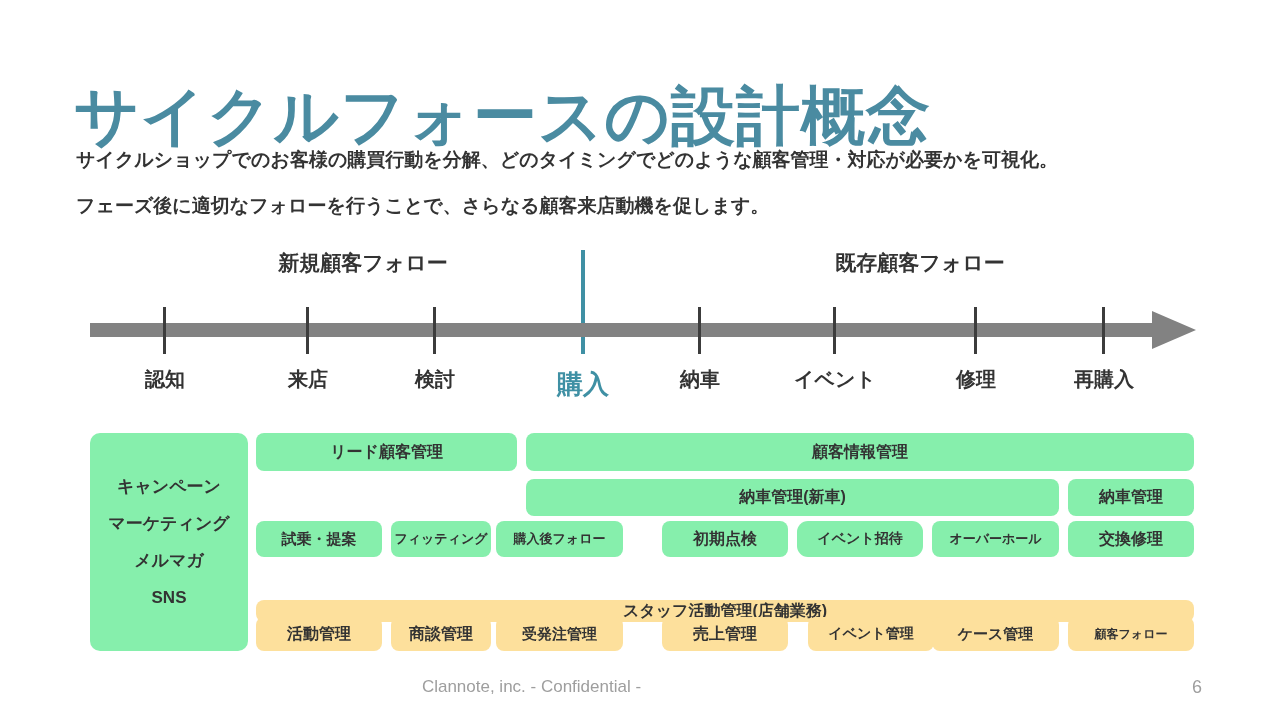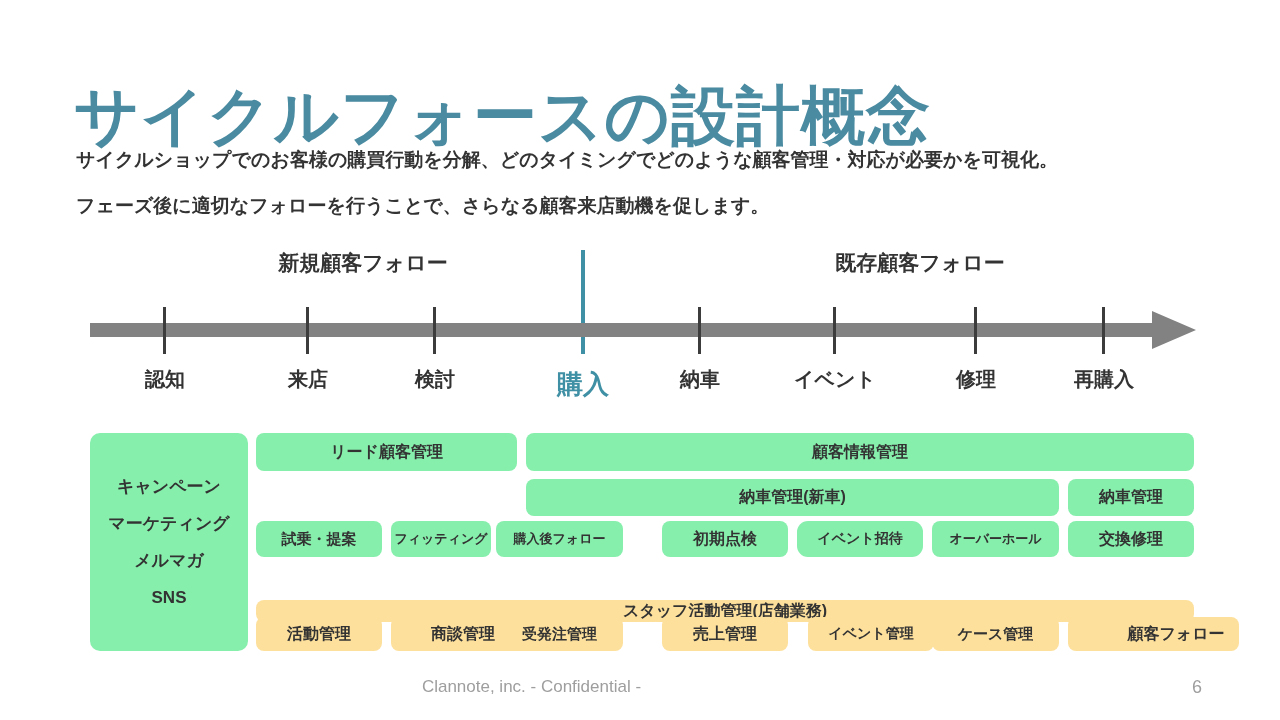--- a/index.html
+++ b/index.html
@@ -130,23 +130,23 @@
   <div class="abs block blue cell r3 c2" style="font-size: 13px;">フィッティング</div>
   <div class="abs block blue cell r3 c3" style="font-size: 13px;">購入後フォロー</div>
   <div class="abs block blue cell r3 c4" style="font-size: 16px;">初期点検</div>
   <div class="abs block blue cell r3 c5" style="font-size: 14px; border-radius: 11px;">イベント招待</div>
   <div class="abs block blue cell r3 c6" style="font-size: 13px;">オーバーホール</div>
   <div class="abs block blue cell r3 c7" style="font-size: 16px;">交換修理</div>
 
   <div class="abs block yellow hdr r4 span-full">スタッフ活動管理(店舗業務)</div>
 
   <div class="abs block yellow cell r5 c1" style="font-size: 16px;">活動管理</div>
-  <div class="abs block yellow cell r5 c2" style="font-size: 16px; padding-left: 22px;">商談管理</div>
+  <div class="abs block yellow cell r5 c2" style="font-size: 16px;">商談管理</div>
   <div class="abs block yellow cell r5 c3" style="font-size: 15px;">受発注管理</div>
   <div class="abs block yellow cell r5 c4" style="font-size: 16px;">売上管理</div>
   <div class="abs block yellow cell r5 c5" style="font-size: 14px; margin-left: 11px;">イベント管理</div>
   <div class="abs block yellow cell r5 c6" style="font-size: 15px;">ケース管理</div>
-  <div class="abs block yellow cell r5 c7" style="font-size: 16px; padding-left: 45px;">顧客フォロー</div>
+  <div class="abs block yellow cell r5 c7" style="font-size: 12px;">顧客フォロー</div>
 
   <div class="abs footer-text">Clannote, inc. - Confidential -</div>
   <div class="abs page-num">6</div>
 
 </div>
 
 </body></html>

